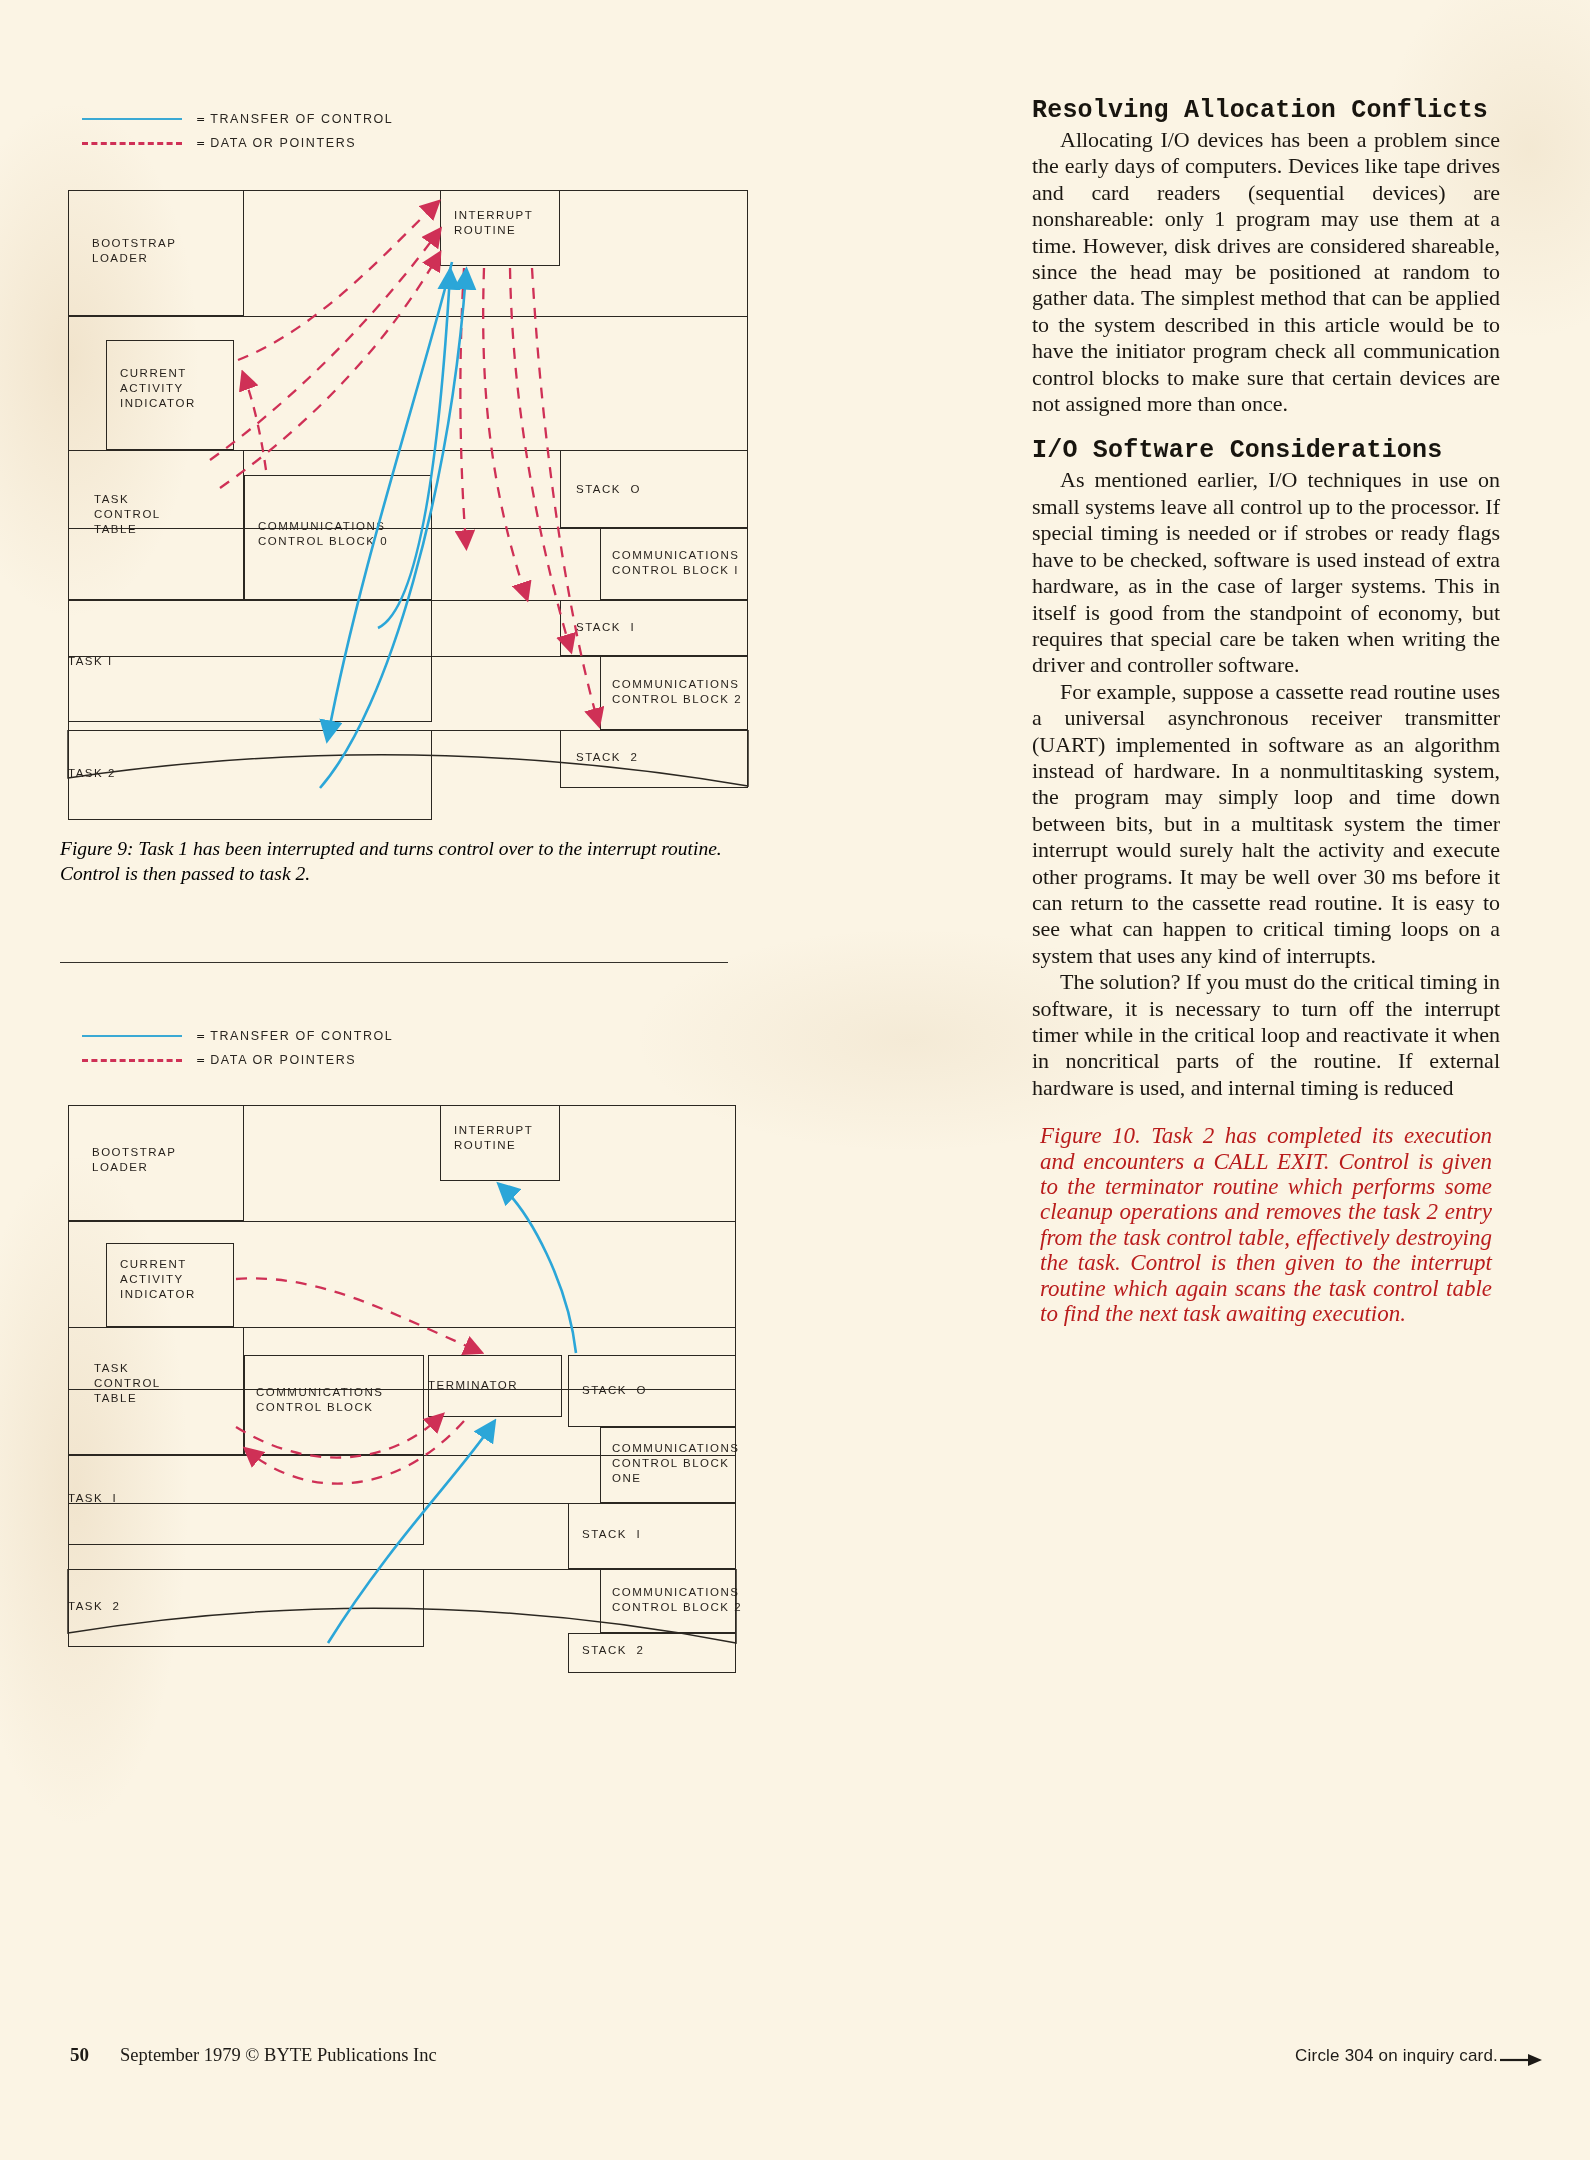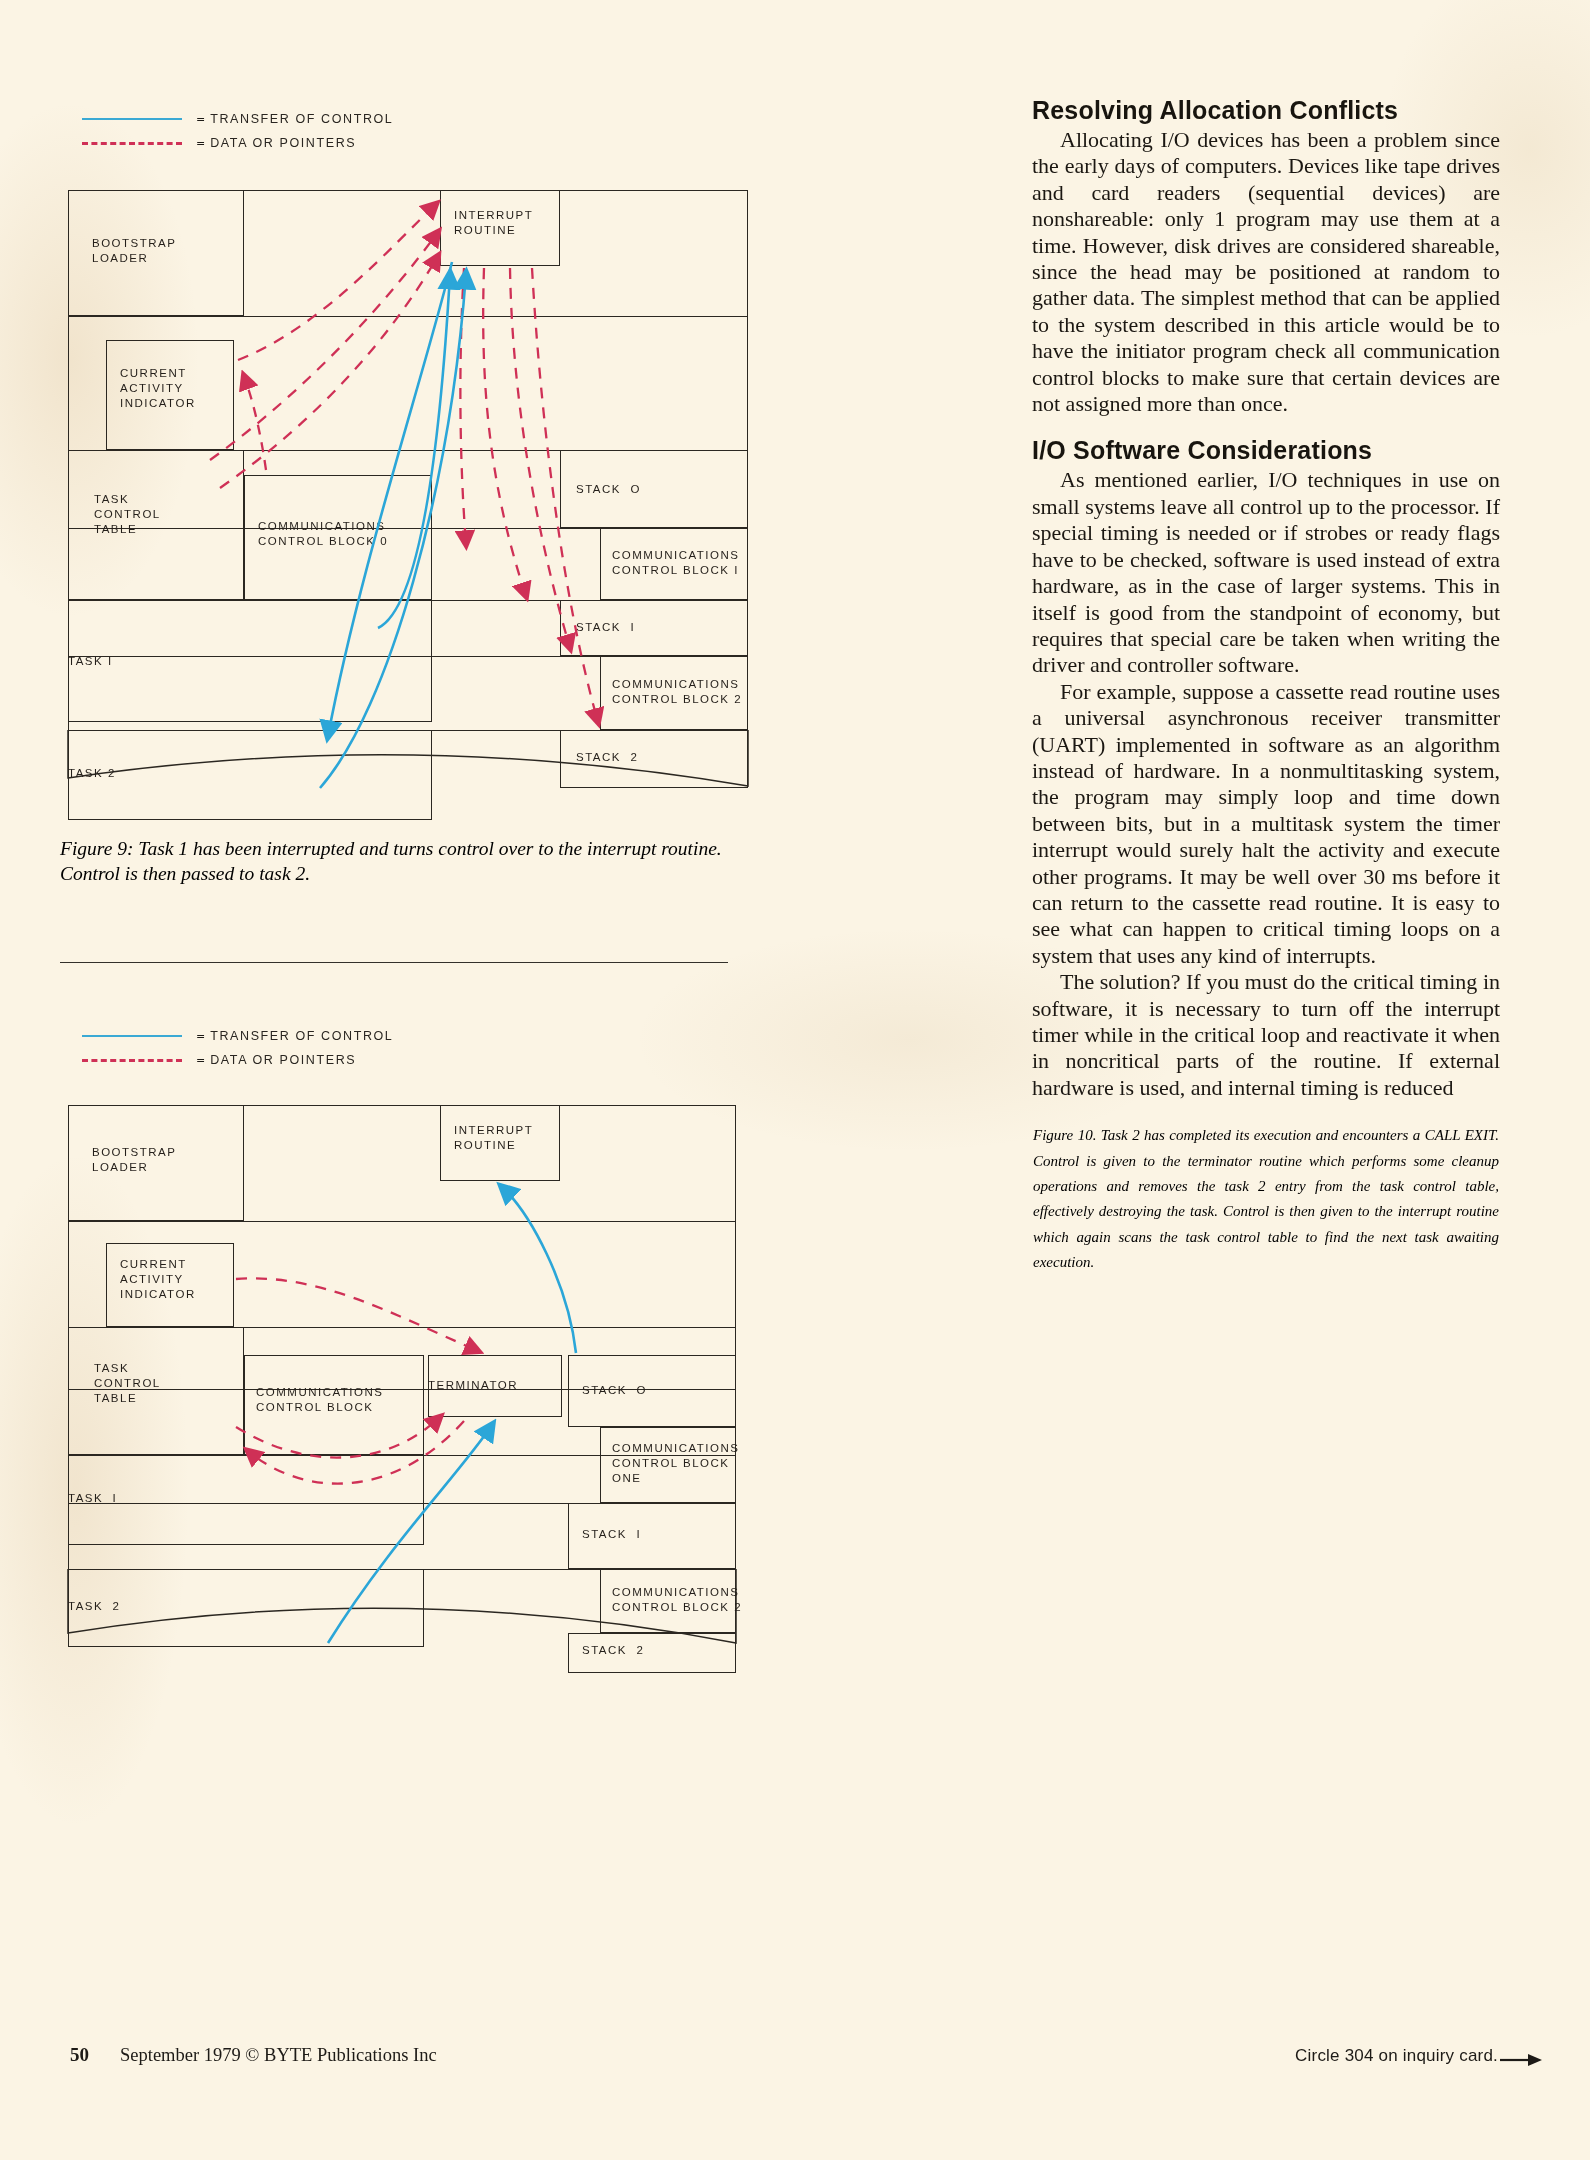--- a/index.html
+++ b/index.html
@@ -56,45 +56,45 @@
     font-family:"Liberation Serif", serif;
     font-style:italic;
     font-size:19.5px;
     line-height:25px;
     color:#000000;
   }
   .rule{border-top:1.2px solid #33302a;}
 
   
   h2.sec{
-    font-family:Liberation Sans, sans-serif;
+    font-family:Liberation Mono, monospace;
     font-weight:bold;
     font-size:25px;
     margin:0 0 2px 0;
     letter-spacing:0.2px;
     color:#18150f;
   }
   p.body{
     margin:0;
     font-size:22px;
     line-height:26.4px;
     text-align:justify;
     text-indent:28px;
     color:#1b1712;
     hyphens:none;
   }
   p.body + p.body{margin-top:0;}
   .sec-block{margin-bottom:19px;}
   .fig10{
     font-style:italic;
-    font-size:15px;
+    font-size:23px;
     line-height:25.4px;
     text-align:justify;
-    color:#000000;
-    margin:1px;
+    color:#b91c1c;
+    margin:8px;
   }
   .fig10-wrap{margin-top:22px;}
 
   
   .footer{
     position:absolute;left:0;top:2030px;width:1590px;height:60px;
     font-family:"Liberation Serif", serif;
   }
   .pageno{position:absolute;left:70px;top:14px;font-size:19px;font-weight:bold;}
   .imprint{position:absolute;left:120px;top:15px;font-size:18.5px;}

